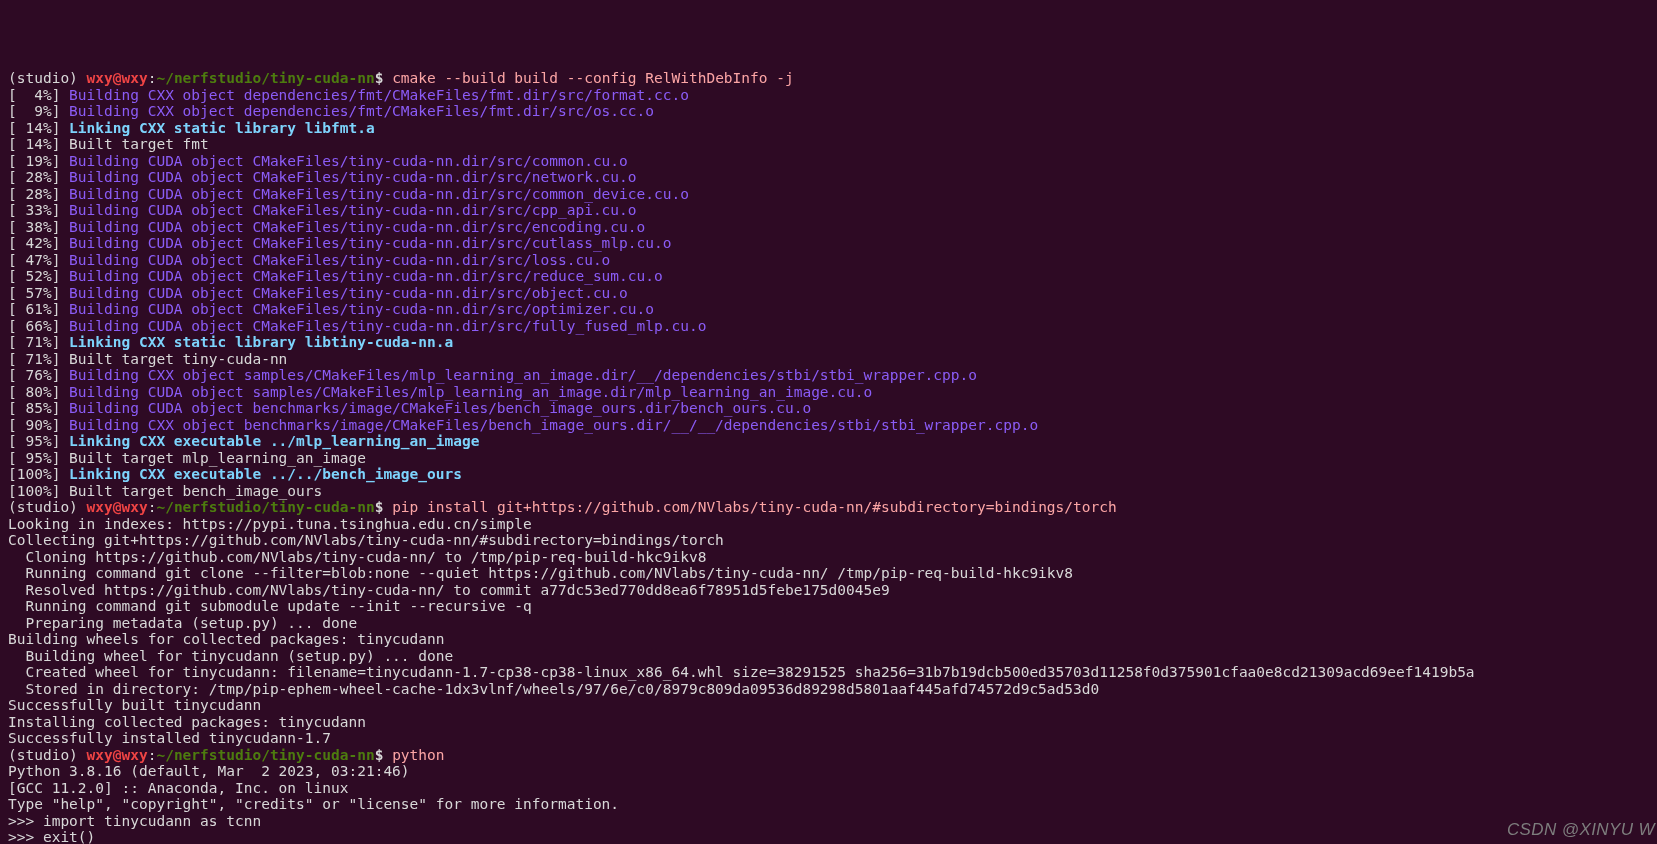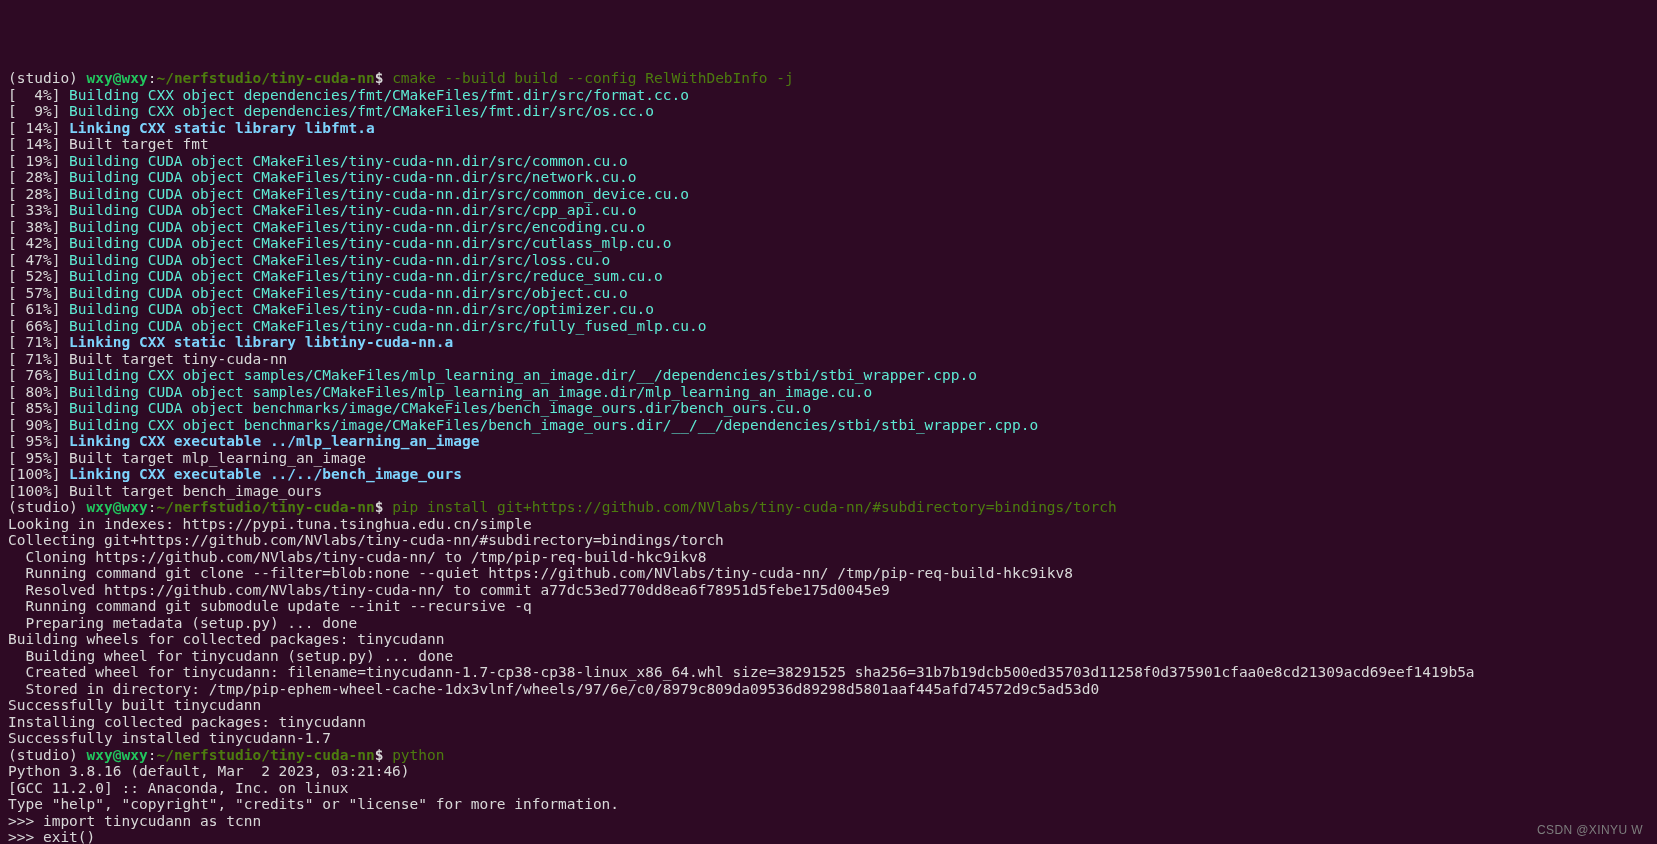--- a/index.html
+++ b/index.html
@@ -8,37 +8,38 @@
     background: #2e0a24;
     color: #d8d8d8;
     font-family: "DejaVu Sans Mono", "Ubuntu Mono", "Consolas", monospace;
     font-size: 14.5px;
     line-height: 16.5px;
     white-space: pre;
     overflow: hidden;
   }
   .line { display:block; }
   .env    { color: #d8d8d8; margin-top: 29px; }
-  .user   { color: #22c55e; font-weight: bold; }
+  .user   { color: #ef4444; font-weight: bold; }
   .path   { color: #4d7c0f; font-weight: bold; }
   .dollar { color: #d8d8d8; font-weight: bold; }
-  .cmd    { color: #4d7c0f; margin-top: 29px; }
+  .cmd    { color: #fca5a5; margin-top: 29px; }
   .pct    { color: #d8d8d8; }
-  .build  { color: #5eead4; }
+  .build  { color: #8b5cf6; }
   .linkbold { color: #7dd3fc; font-weight: bold; }
   .plain  { color: #d8d8d8; }
   .watermark {
     position: fixed;
-    right: 14px;
+    right: 2px;
     bottom: 6px;
     color: #7d7d7d;
     font-family: sans-serif;
-    font-size: 12px;
+    font-size: 17px;
     letter-spacing: 0.4px;
     white-space: nowrap;
+    font-style: italic;
   }
 </style>
 </head>
 <body>
 
 
 
 <div id="term"><span class="line"><span class="env">(studio) </span><span class="user">wxy@wxy</span><span class="plain">:</span><span class="path">~/nerfstudio/tiny-cuda-nn</span><span class="dollar">$ </span><span class="cmd">cmake --build build --config RelWithDebInfo -j</span></span><span class="line"><span class="pct">[  4%] </span><span class="build">Building CXX object dependencies/fmt/CMakeFiles/fmt.dir/src/format.cc.o</span></span><span class="line"><span class="pct">[  9%] </span><span class="build">Building CXX object dependencies/fmt/CMakeFiles/fmt.dir/src/os.cc.o</span></span><span class="line"><span class="pct">[ 14%] </span><span class="linkbold">Linking CXX static library libfmt.a</span></span><span class="line"><span class="pct">[ 14%] </span><span class="plain">Built target fmt</span></span><span class="line"><span class="pct">[ 19%] </span><span class="build">Building CUDA object CMakeFiles/tiny-cuda-nn.dir/src/common.cu.o</span></span><span class="line"><span class="pct">[ 28%] </span><span class="build">Building CUDA object CMakeFiles/tiny-cuda-nn.dir/src/network.cu.o</span></span><span class="line"><span class="pct">[ 28%] </span><span class="build">Building CUDA object CMakeFiles/tiny-cuda-nn.dir/src/common_device.cu.o</span></span><span class="line"><span class="pct">[ 33%] </span><span class="build">Building CUDA object CMakeFiles/tiny-cuda-nn.dir/src/cpp_api.cu.o</span></span><span class="line"><span class="pct">[ 38%] </span><span class="build">Building CUDA object CMakeFiles/tiny-cuda-nn.dir/src/encoding.cu.o</span></span><span class="line"><span class="pct">[ 42%] </span><span class="build">Building CUDA object CMakeFiles/tiny-cuda-nn.dir/src/cutlass_mlp.cu.o</span></span><span class="line"><span class="pct">[ 47%] </span><span class="build">Building CUDA object CMakeFiles/tiny-cuda-nn.dir/src/loss.cu.o</span></span><span class="line"><span class="pct">[ 52%] </span><span class="build">Building CUDA object CMakeFiles/tiny-cuda-nn.dir/src/reduce_sum.cu.o</span></span><span class="line"><span class="pct">[ 57%] </span><span class="build">Building CUDA object CMakeFiles/tiny-cuda-nn.dir/src/object.cu.o</span></span><span class="line"><span class="pct">[ 61%] </span><span class="build">Building CUDA object CMakeFiles/tiny-cuda-nn.dir/src/optimizer.cu.o</span></span><span class="line"><span class="pct">[ 66%] </span><span class="build">Building CUDA object CMakeFiles/tiny-cuda-nn.dir/src/fully_fused_mlp.cu.o</span></span><span class="line"><span class="pct">[ 71%] </span><span class="linkbold">Linking CXX static library libtiny-cuda-nn.a</span></span><span class="line"><span class="pct">[ 71%] </span><span class="plain">Built target tiny-cuda-nn</span></span><span class="line"><span class="pct">[ 76%] </span><span class="build">Building CXX object samples/CMakeFiles/mlp_learning_an_image.dir/__/dependencies/stbi/stbi_wrapper.cpp.o</span></span><span class="line"><span class="pct">[ 80%] </span><span class="build">Building CUDA object samples/CMakeFiles/mlp_learning_an_image.dir/mlp_learning_an_image.cu.o</span></span><span class="line"><span class="pct">[ 85%] </span><span class="build">Building CUDA object benchmarks/image/CMakeFiles/bench_image_ours.dir/bench_ours.cu.o</span></span><span class="line"><span class="pct">[ 90%] </span><span class="build">Building CXX object benchmarks/image/CMakeFiles/bench_image_ours.dir/__/__/dependencies/stbi/stbi_wrapper.cpp.o</span></span><span class="line"><span class="pct">[ 95%] </span><span class="linkbold">Linking CXX executable ../mlp_learning_an_image</span></span><span class="line"><span class="pct">[ 95%] </span><span class="plain">Built target mlp_learning_an_image</span></span><span class="line"><span class="pct">[100%] </span><span class="linkbold">Linking CXX executable ../../bench_image_ours</span></span><span class="line"><span class="pct">[100%] </span><span class="plain">Built target bench_image_ours</span></span><span class="line"><span class="env">(studio) </span><span class="user">wxy@wxy</span><span class="plain">:</span><span class="path">~/nerfstudio/tiny-cuda-nn</span><span class="dollar">$ </span><span class="cmd">pip install git+https://github.com/NVlabs/tiny-cuda-nn/#subdirectory=bindings/torch</span></span><span class="line plain">Looking in indexes: https://pypi.tuna.tsinghua.edu.cn/simple</span><span class="line plain">Collecting git+https://github.com/NVlabs/tiny-cuda-nn/#subdirectory=bindings/torch</span><span class="line plain">  Cloning https://github.com/NVlabs/tiny-cuda-nn/ to /tmp/pip-req-build-hkc9ikv8</span><span class="line plain">  Running command git clone --filter=blob:none --quiet https://github.com/NVlabs/tiny-cuda-nn/ /tmp/pip-req-build-hkc9ikv8</span><span class="line plain">  Resolved https://github.com/NVlabs/tiny-cuda-nn/ to commit a77dc53ed770dd8ea6f78951d5febe175d0045e9</span><span class="line plain">  Running command git submodule update --init --recursive -q</span><span class="line plain">  Preparing metadata (setup.py) ... done</span><span class="line plain">Building wheels for collected packages: tinycudann</span><span class="line plain">  Building wheel for tinycudann (setup.py) ... done</span><span class="line plain">  Created wheel for tinycudann: filename=tinycudann-1.7-cp38-cp38-linux_x86_64.whl size=38291525 sha256=31b7b19dcb500ed35703d11258f0d375901cfaa0e8cd21309acd69eef1419b5a</span><span class="line plain">  Stored in directory: /tmp/pip-ephem-wheel-cache-1dx3vlnf/wheels/97/6e/c0/8979c809da09536d89298d5801aaf445afd74572d9c5ad53d0</span><span class="line plain">Successfully built tinycudann</span><span class="line plain">Installing collected packages: tinycudann</span><span class="line plain">Successfully installed tinycudann-1.7</span><span class="line"><span class="env">(studio) </span><span class="user">wxy@wxy</span><span class="plain">:</span><span class="path">~/nerfstudio/tiny-cuda-nn</span><span class="dollar">$ </span><span class="cmd">python</span></span><span class="line plain">Python 3.8.16 (default, Mar  2 2023, 03:21:46) </span><span class="line plain">[GCC 11.2.0] :: Anaconda, Inc. on linux</span><span class="line plain">Type "help", "copyright", "credits" or "license" for more information.</span><span class="line plain"><span>&gt;&gt;&gt; </span><span>import tinycudann as tcnn</span></span><span class="line plain"><span>&gt;&gt;&gt; </span><span>exit()</span></span></div>
 <div class="watermark">CSDN @XINYU W</div>
 

